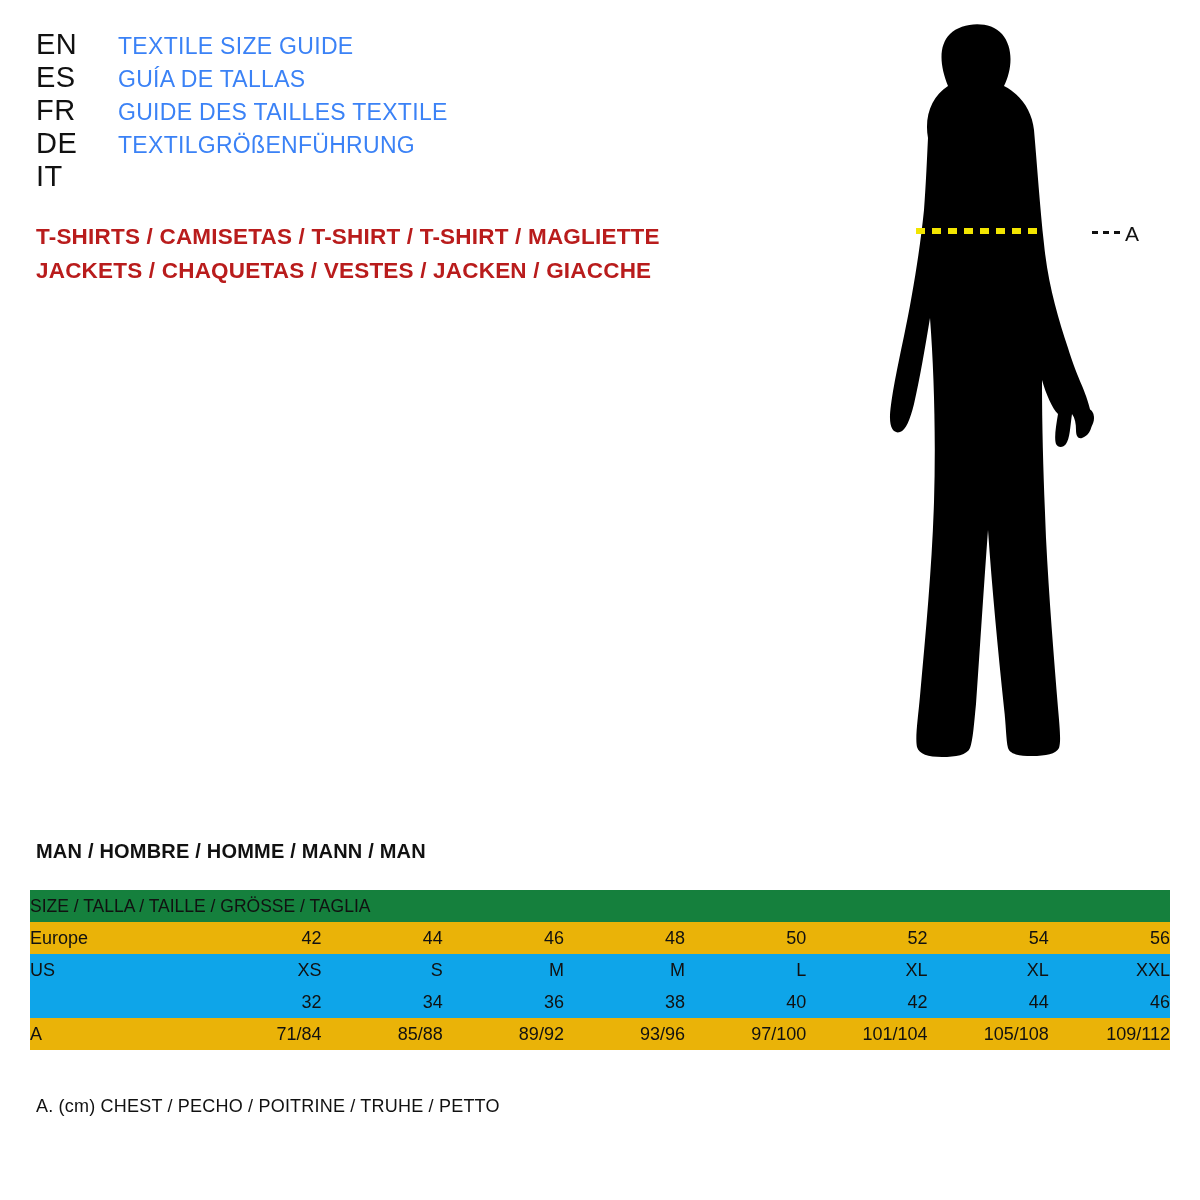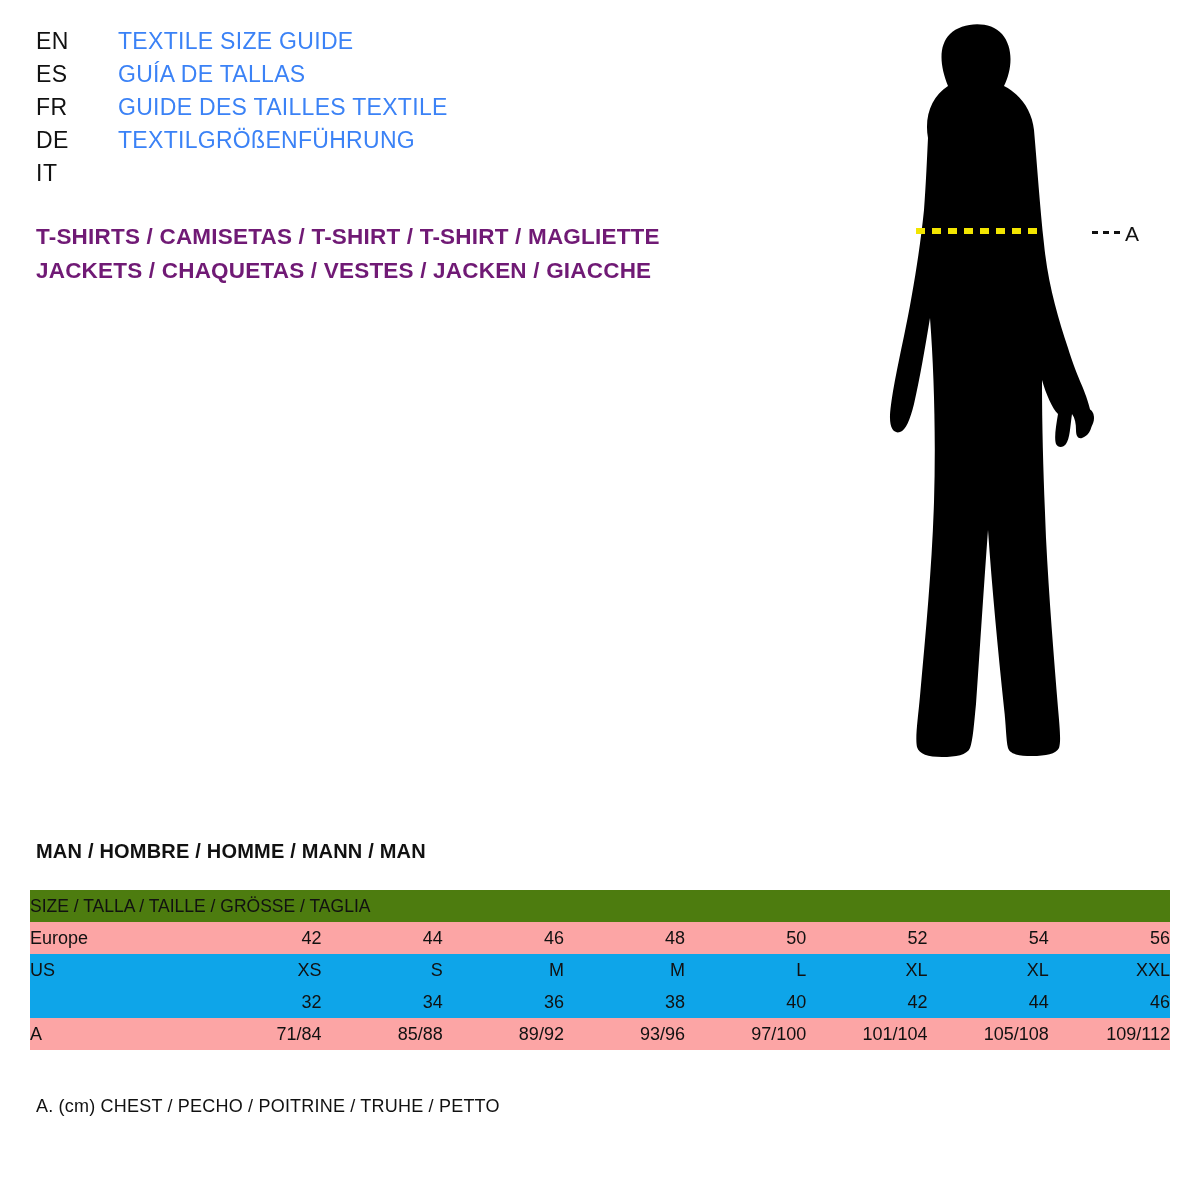--- a/index.html
+++ b/index.html
@@ -23,21 +23,21 @@
     top: 28px;
     width: 700px;
   }
   .lang-row {
     display: flex;
     align-items: baseline;
     height: 33px;
   }
   .lang-code {
     width: 82px;
-    font-size: 23px;
+    font-size: 29px;
     letter-spacing: 0.5px;
     color: #111;
   }
   .lang-text {
     font-size: 23px;
     letter-spacing: 0.3px;
     color: #3b82f6;
     white-space: nowrap;
   }
 
@@ -46,21 +46,21 @@
     position: absolute;
     left: 36px;
     top: 220px;
     width: 760px;
   }
   .category-line {
     font-size: 22.5px;
     font-weight: bold;
     letter-spacing: 0.2px;
     line-height: 34px;
-    color: #701a75;
+    color: #b91c1c;
     white-space: nowrap;
   }
 
   
   .figure-wrap {
     position: absolute;
     left: 820px;
     top: 18px;
     width: 360px;
     height: 780px;
@@ -103,27 +103,27 @@
     border-collapse: collapse;
     font-size: 18px;
   }
   table.size-table td {
     padding: 0;
     height: 32px;
     vertical-align: middle;
     color: #111;
   }
   .row-header td {
-    background: #4d7c0f;
+    background: #15803d;
     color: #111;
     font-size: 17.5px;
     height: 30px;
   }
   .row-shade td { background: #0ea5e9; margin-top: 32px; }
-  .row-plain td { background: #fca5a5; }
+  .row-plain td { background: #eab308; }
   td.label-col {
     width: 170px;
     padding-left: 12px;
     text-align: left;
   }
   td.val {
     text-align: right;
     width: 121px;
   }
   .header-span {

